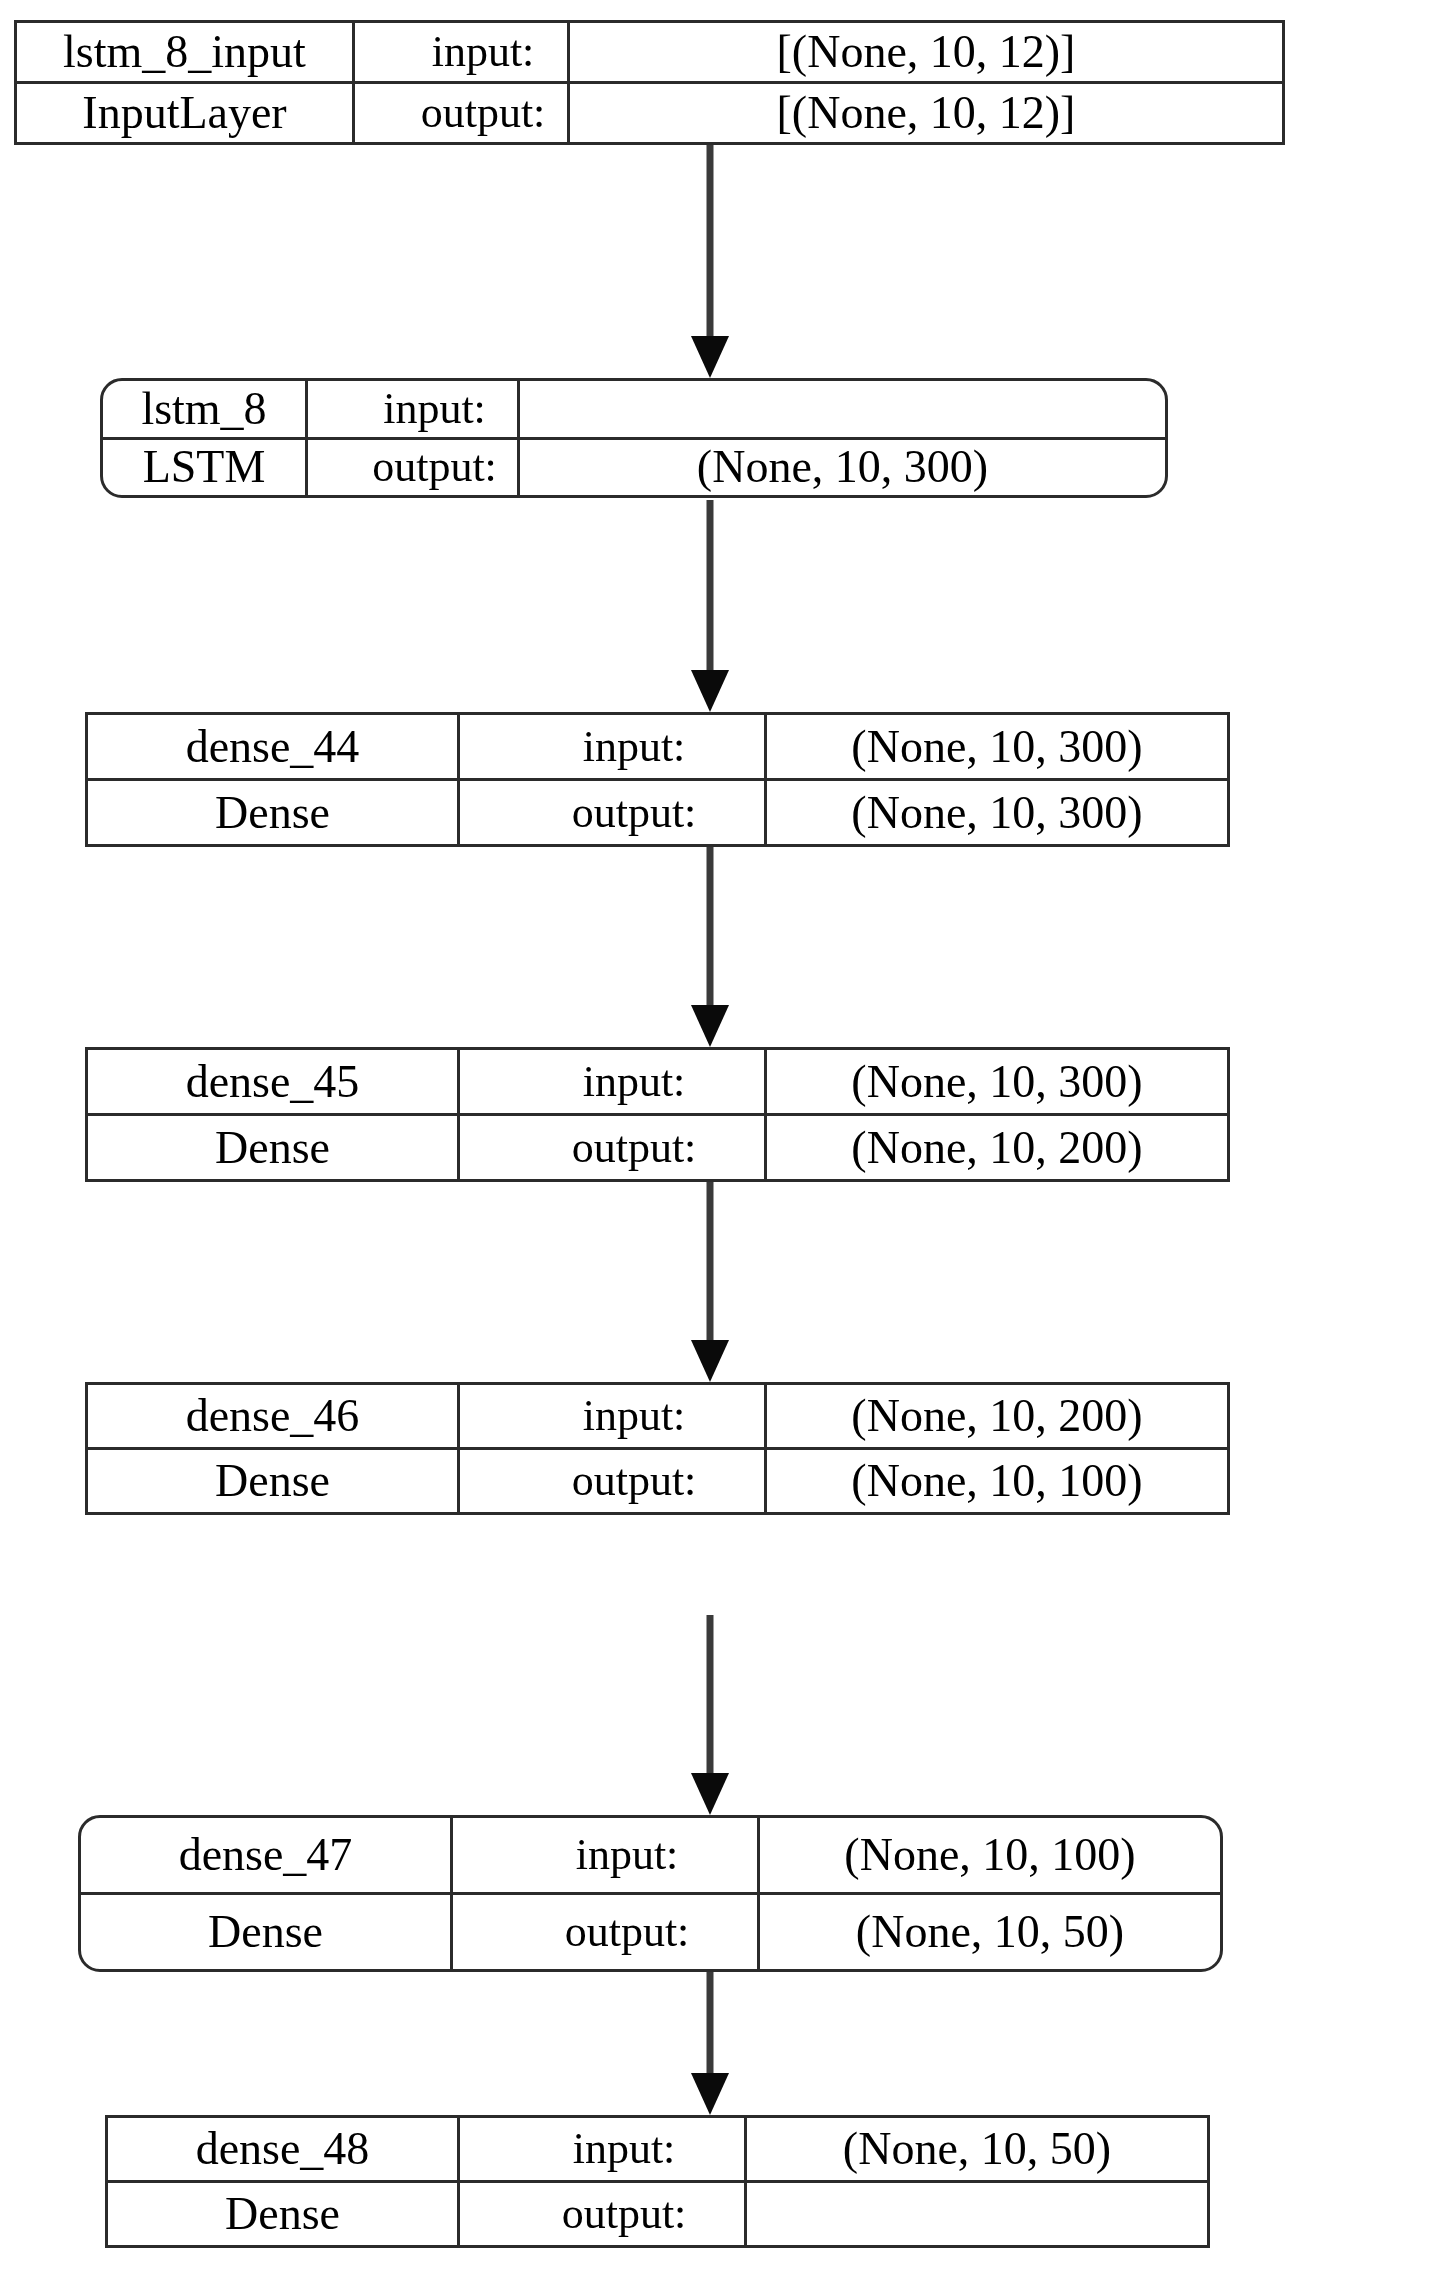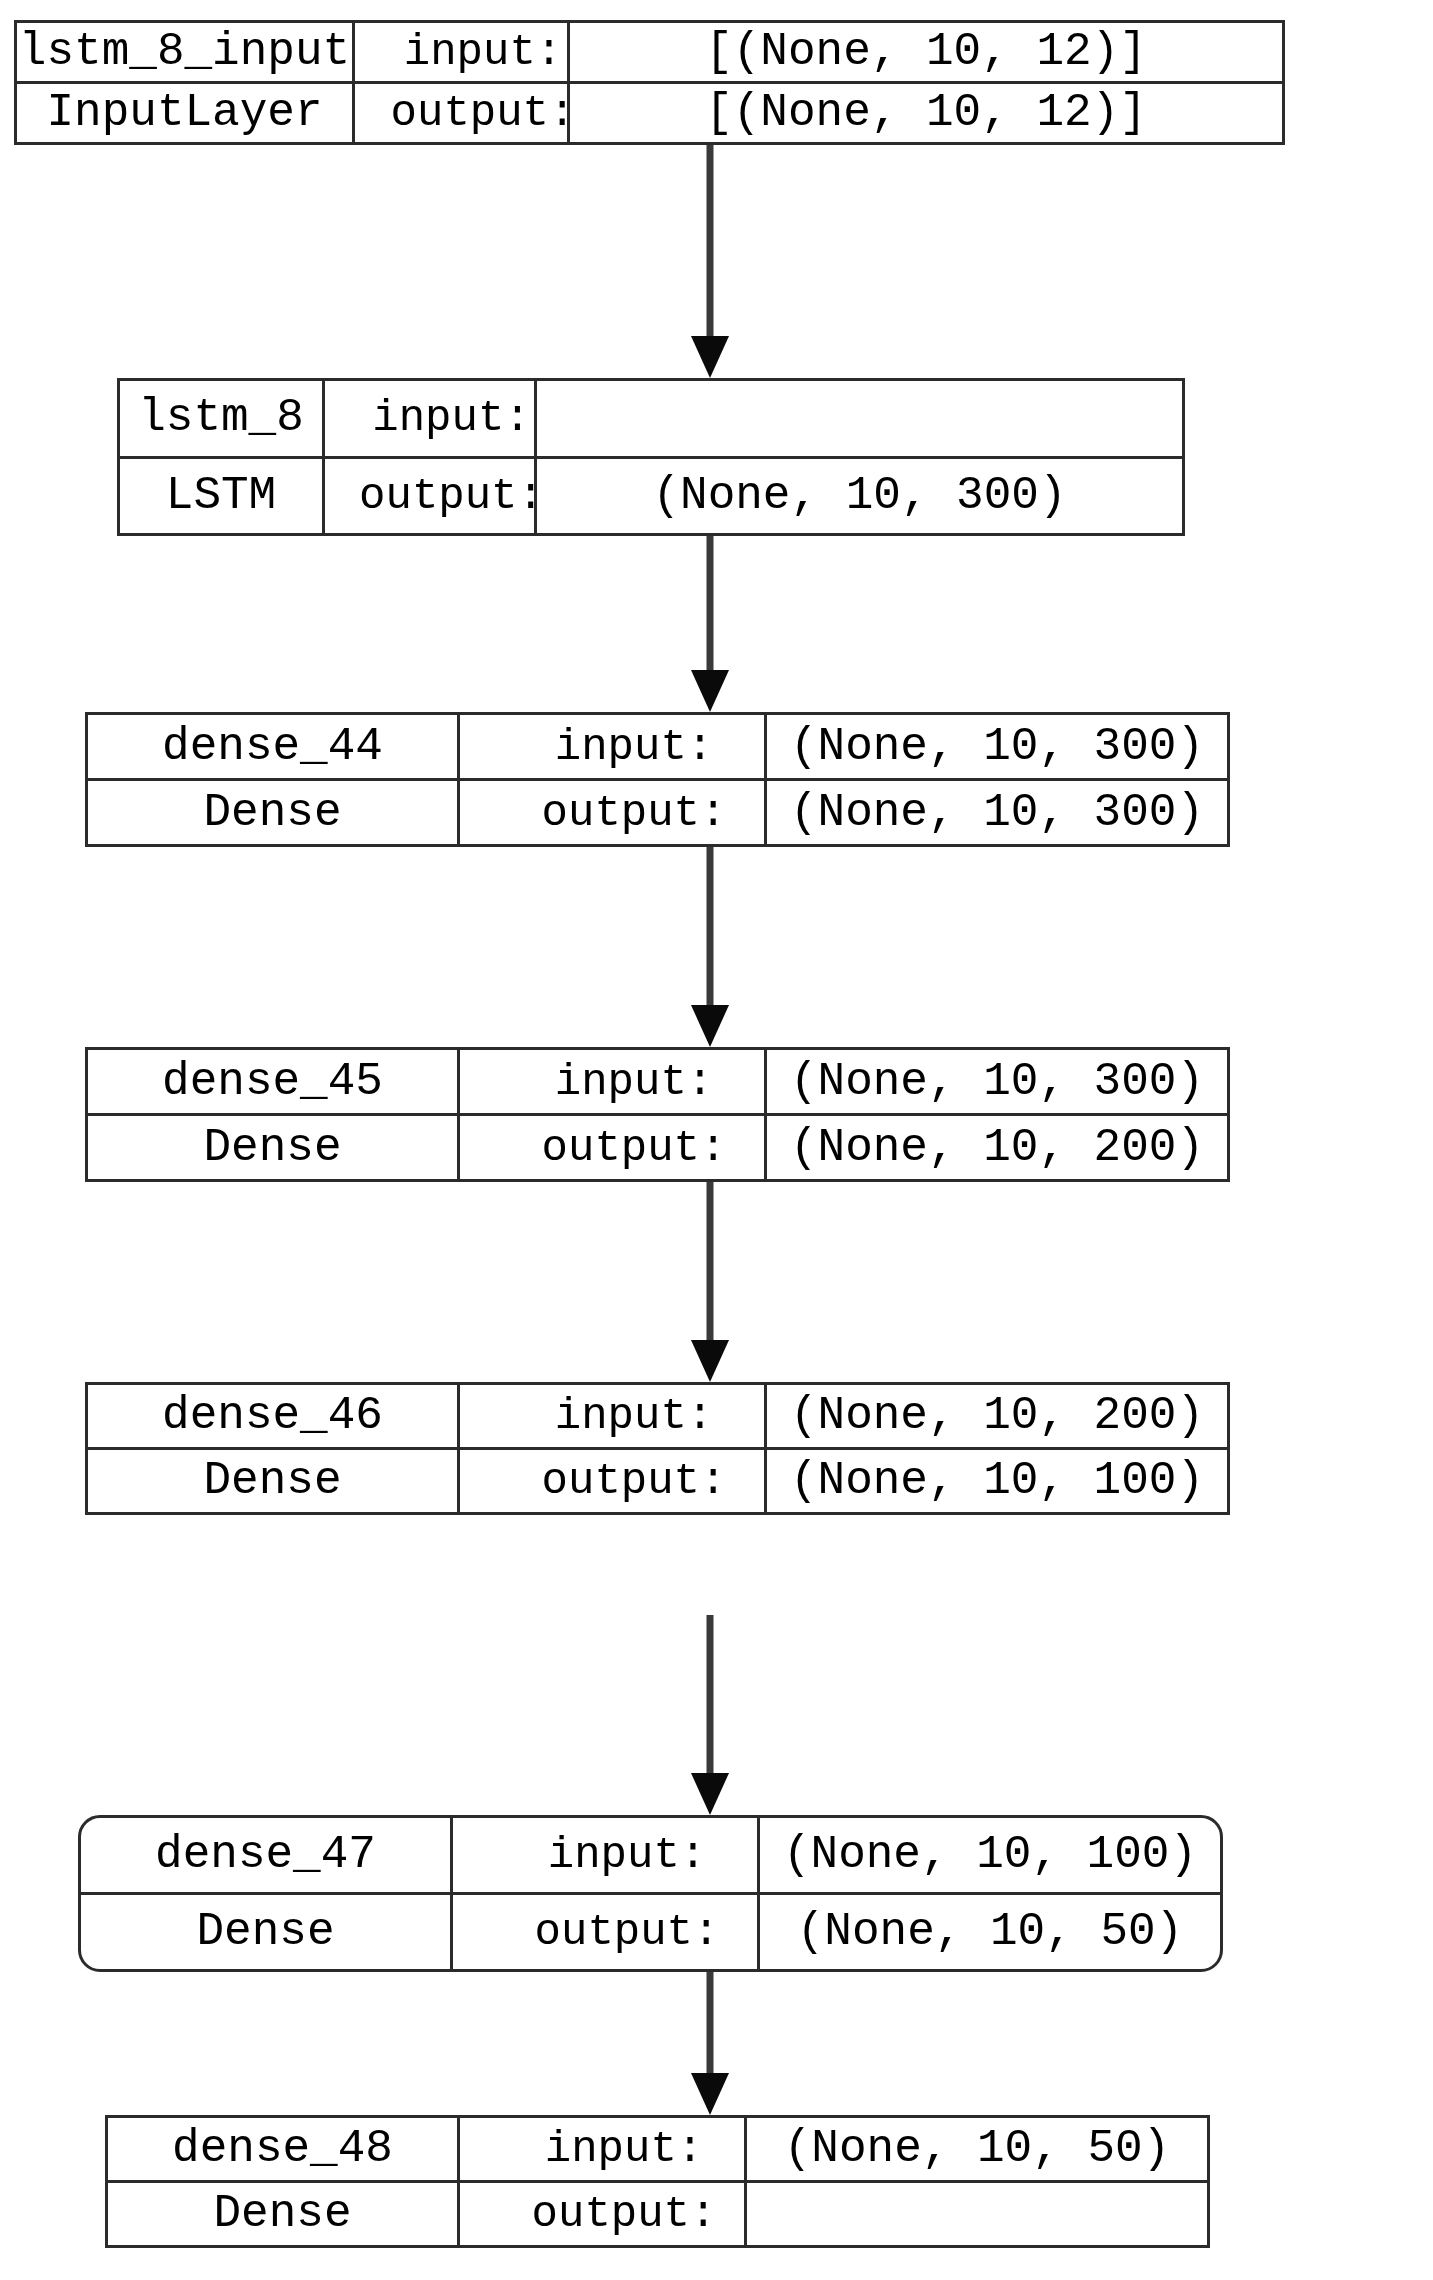--- a/index.html
+++ b/index.html
@@ -7,21 +7,21 @@
     margin: 0;
     padding: 0;
     background: #ffffff;
   }
   #canvas {
     position: relative;
     width: 1433px;
     height: 2280px;
     background: #ffffff;
     overflow: hidden;
-    font-family: Liberation Mono, monospace;
+    font-family: Liberation Serif, serif;
   }
   .node {
     position: absolute;
     box-sizing: border-box;
     border: 3px solid #2b2b2b;
     background: #ffffff;
     display: flex;
     flex-direction: column;
   }
   .node-row {
@@ -119,21 +119,21 @@
       <div class="cell cell-io" style="width:215px; font-size:44px;">input:</div>
       <div class="cell cell-shape" style="font-size:46px;">[(None, 10, 12)]</div>
     </div>
     <div class="node-row">
       <div class="cell cell-name" style="width:338px; font-size:46px;">InputLayer</div>
       <div class="cell cell-io" style="width:215px; font-size:44px;">output:</div>
       <div class="cell cell-shape" style="font-size:46px;">[(None, 10, 12)]</div>
     </div>
   </div>
 
-  <div class="node" style="left:117px; top:378px; width:1068px; height:158px;">
+  <div class="node" style="left:100px; top:378px; width:1068px; height:120px;border-radius:22px;">
     <div class="node-row row-top">
       <div class="cell cell-name" style="width:205px; font-size:46px;">lstm_8</div>
       <div class="cell cell-io" style="width:212px; font-size:44px;">input:</div>
     </div>
     <div class="node-row">
       <div class="cell cell-name" style="width:205px; font-size:46px;">LSTM</div>
       <div class="cell cell-io" style="width:212px; font-size:44px;">output:</div>
       <div class="cell cell-shape" style="font-size:46px;">(None, 10, 300)</div>
     </div>
   </div>

